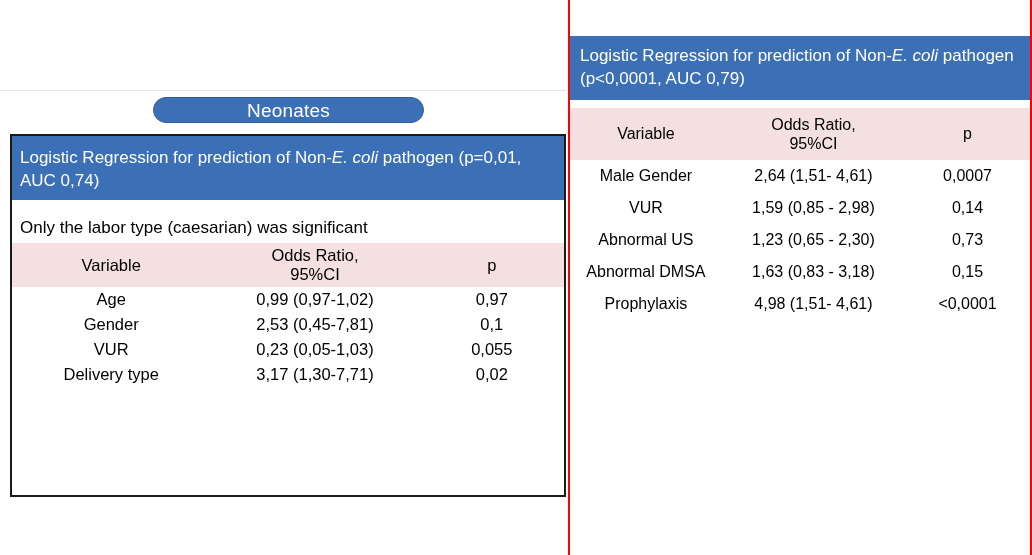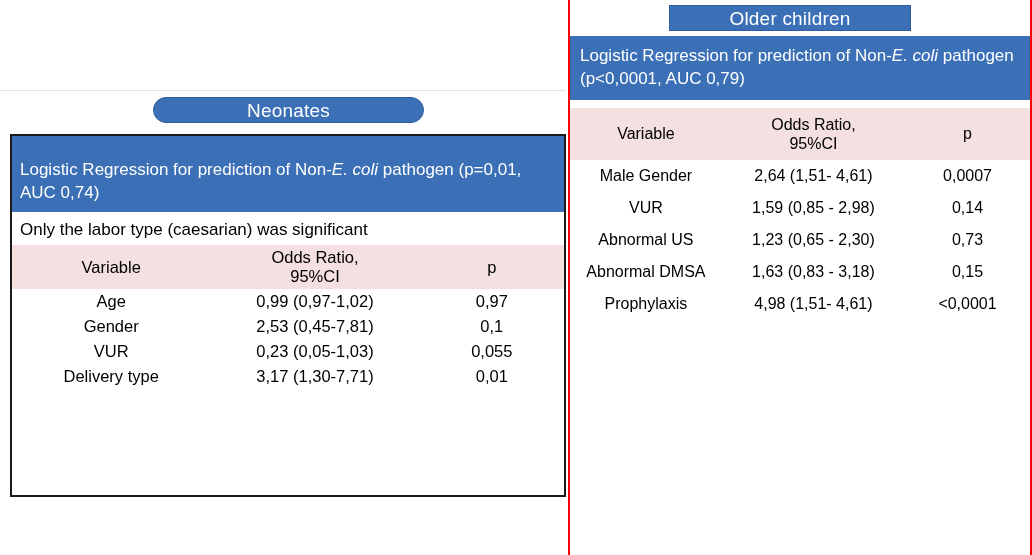--- a/index.html
+++ b/index.html
@@ -37,30 +37,30 @@
     position: absolute;
     background: #ffffff;
     box-sizing: border-box;
   }
 
   .hdr-band {
     background: #3b6fb6;
     color: #ffffff;
     font-size: 17px;
     line-height: 23px;
-    padding: 22px 8px 8px 8px;
+    padding: 10px 8px 8px 8px;
     box-sizing: border-box;
   }
   .hdr-band i { font-style: italic; }
 
   .note-line {
     font-size: 17px;
     line-height: 23px;
     color: #000;
-    padding: 6px 8px 4px 8px;
+    padding: 16px 8px 4px 8px;
     box-sizing: border-box;
   }
 
   table.stats {
     width: 100%;
     border-collapse: collapse;
     table-layout: fixed;
   }
   table.stats td, table.stats th {
     font-size: 16.5px;
@@ -183,29 +183,28 @@
         <td>0,1</td>
       </tr>
       <tr class="bold-row">
         <td>VUR</td>
         <td>0,23 (0,05-1,03)</td>
         <td>0,055</td>
       </tr>
       <tr class="red-row">
         <td>Delivery type</td>
         <td>3,17 (1,30-7,71)</td>
-        <td>0,01</td>
+        <td>0,02</td>
       </tr>
     </tbody>
       </table>
   </div>
 
   <div id="older-panel"></div>
 
-  <div class="panel-title" id="older-title">Older children</div>
 
   <div class="table-box" id="older-box">
     <div class="hdr-band">
       <span>Logistic Regression for prediction of Non-</span><i>E. coli</i><span> pathogen (p&lt;0,0001, AUC 0,79)</span>
     </div>
     <div class="spacer-white"></div>
 
     <table class="stats">
       <tbody>
           <tr class="colhead">

